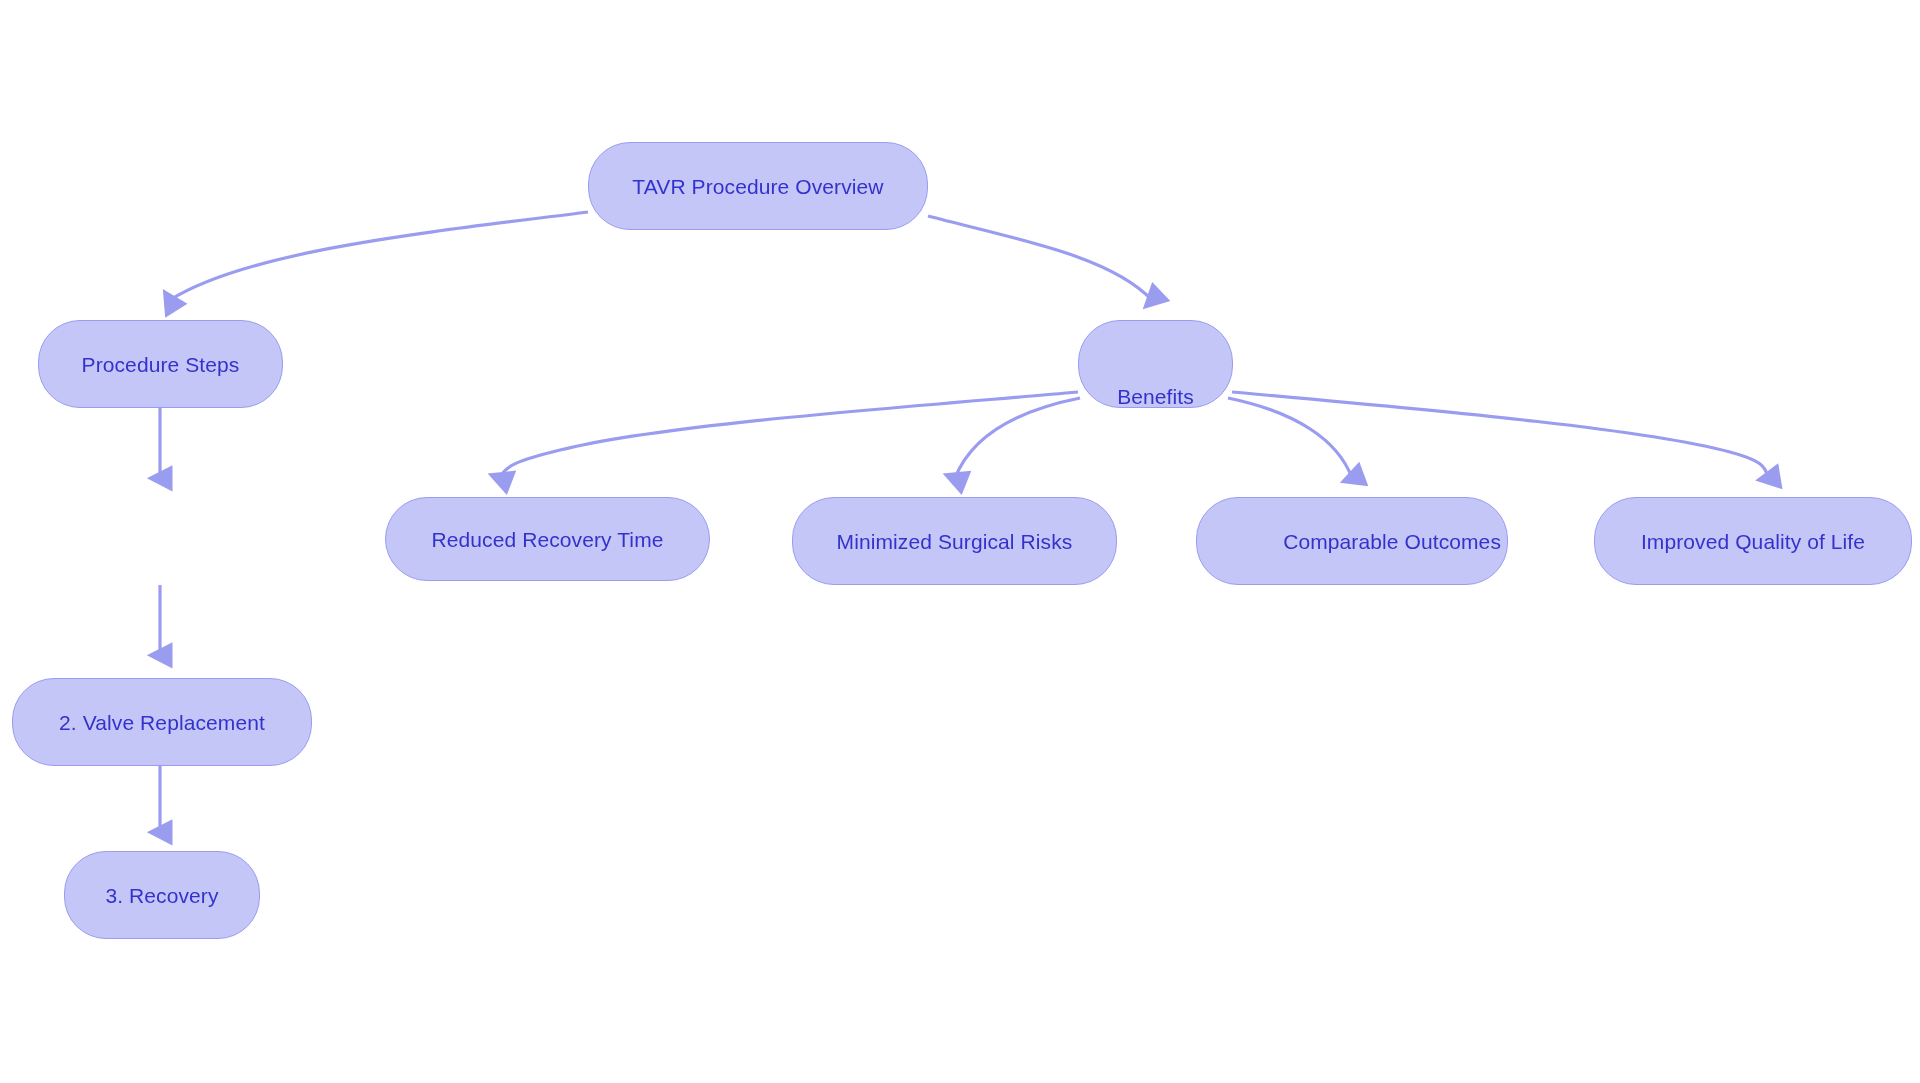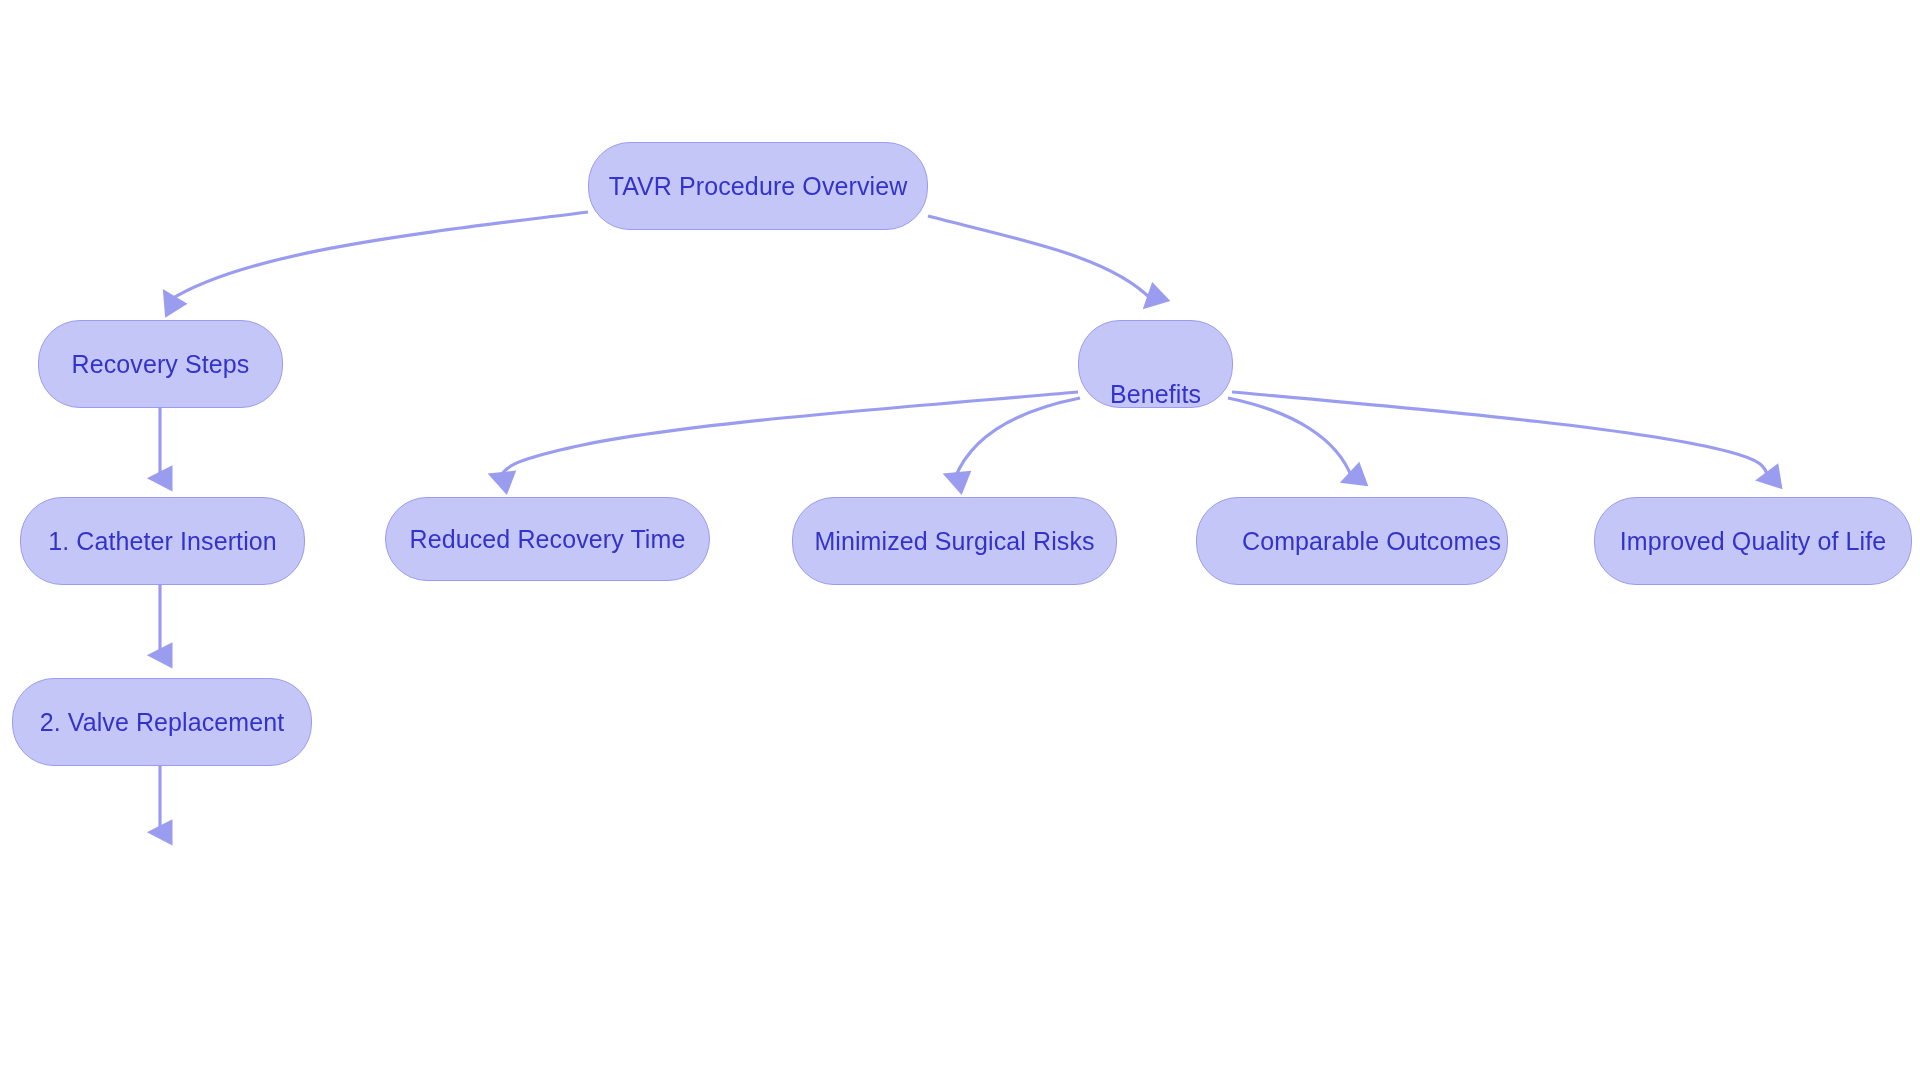--- a/index.html
+++ b/index.html
@@ -31,21 +31,21 @@
   .node {
     position: absolute;
     box-sizing: border-box;
     display: flex;
     align-items: center;
     justify-content: center;
     background: #c5c6f8;
     border: 1.6px solid #9a9cf0;
     border-radius: 42px;
     color: #3333cc;
-    font-size: 25px;
+    font-size: 21px;
     font-weight: 400;
     letter-spacing: 0.1px;
     white-space: nowrap;
     text-align: center;
     line-height: 1;
   }
   .node-label {
     display: block;
     color: #3333cc;
     padding: 0 6px;
@@ -80,35 +80,35 @@
     <path d="M 1228 398 C 1296 412, 1338 440, 1352 478" fill="none" stroke="#9a9cf0" stroke-width="3.2" marker-end="url(#arrowhead)"></path>
 
     <path d="M 1232 392 C 1430 410, 1640 428, 1730 452 C 1760 460, 1766 466, 1768 478" fill="none" stroke="#9a9cf0" stroke-width="3.2" marker-end="url(#arrowhead)"></path>
   </svg>
 
   <div class="node" style="left:588px; top:142px; width:340px; height:88px;">
     <span class="node-label">TAVR Procedure Overview</span>
   </div>
 
   <div class="node" style="left:38px; top:320px; width:245px; height:88px;">
-    <span class="node-label">Recovery Steps</span>
+    <span class="node-label">Procedure Steps</span>
   </div>
 
   <div class="node" style="left:1078px; top:320px; width:155px; height:88px;align-items:flex-end;">
     <span class="node-label">Benefits</span>
   </div>
 
-  <div class="node" style="left:20px; top:497px; width:285px; height:88px;">
-    <span class="node-label">1. Catheter Insertion</span>
-  </div>
 
   <div class="node" style="left:12px; top:678px; width:300px; height:88px;">
     <span class="node-label">2. Valve Replacement</span>
   </div>
 
+  <div class="node" style="left:64px; top:851px; width:196px; height:88px;">
+    <span class="node-label">3. Recovery</span>
+  </div>
 
   <div class="node" style="left:385px; top:497px; width:325px; height:84px;">
     <span class="node-label">Reduced Recovery Time</span>
   </div>
 
   <div class="node" style="left:792px; top:497px; width:325px; height:88px;text-align:center;">
     <span class="node-label">Minimized Surgical Risks</span>
   </div>
 
   <div class="node" style="left:1196px; top:497px; width:312px; height:88px;justify-content:flex-end;">

